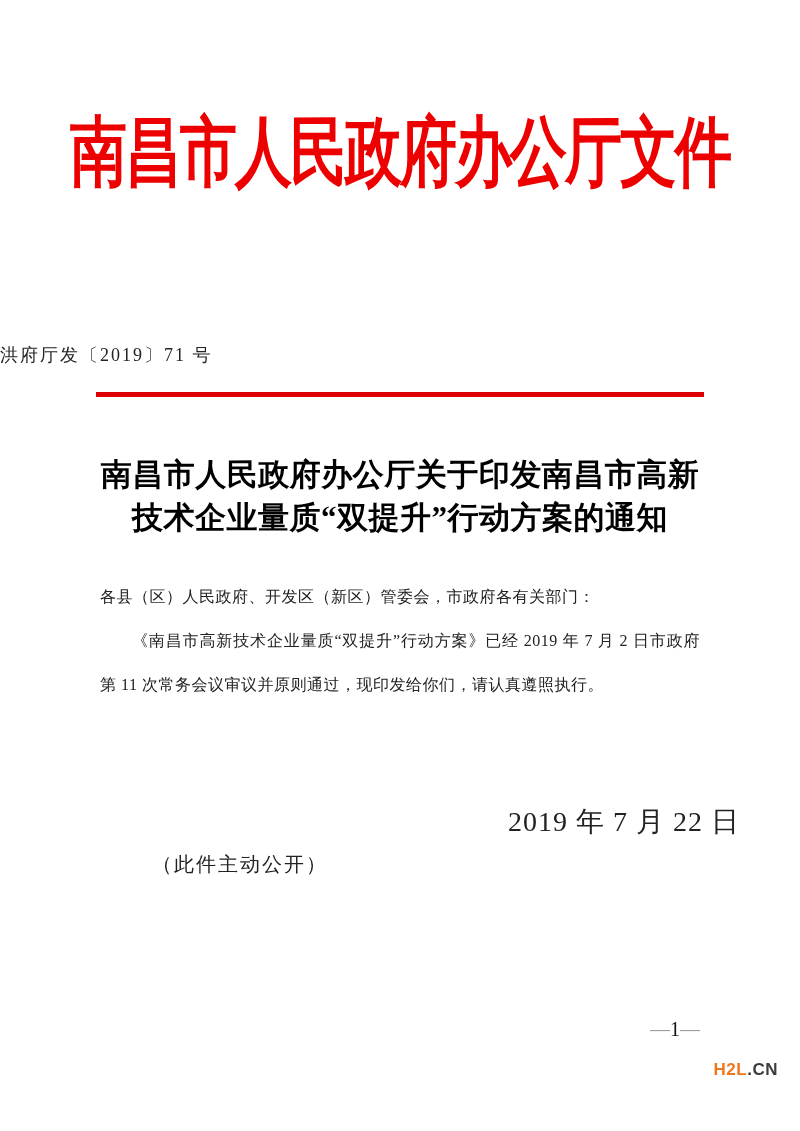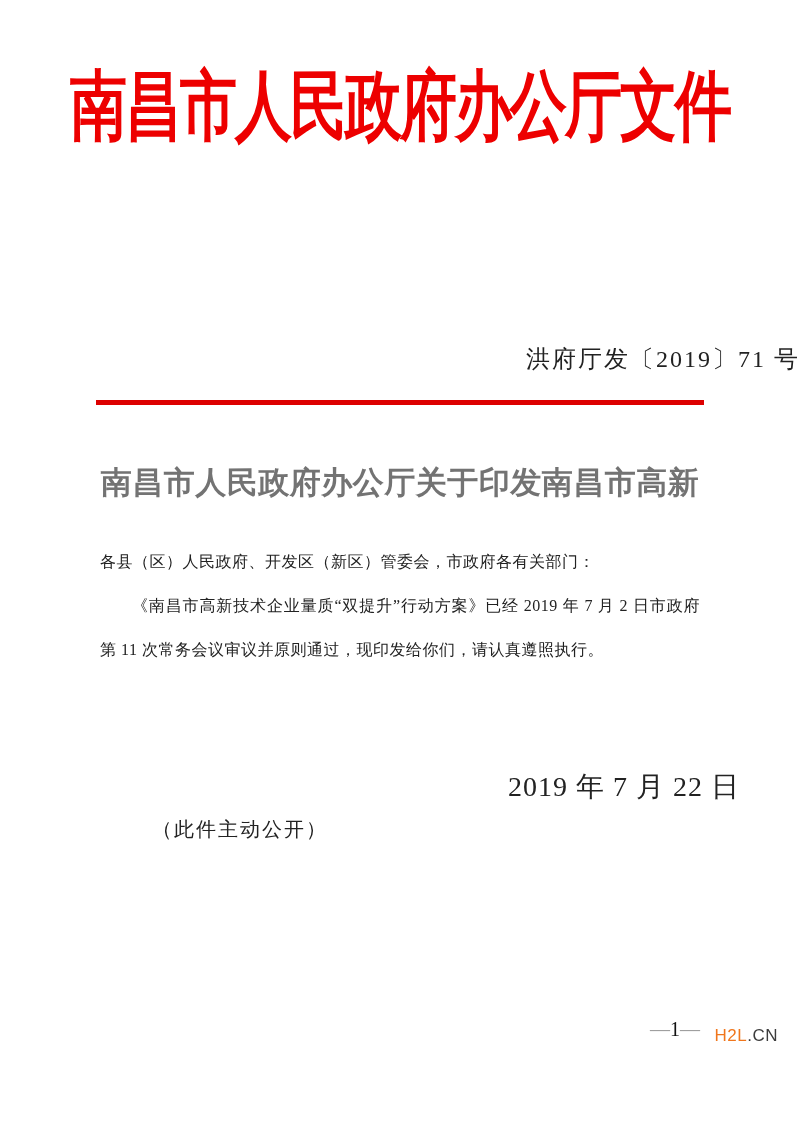--- a/index.html
+++ b/index.html
@@ -8,53 +8,53 @@
     position: relative;
     width: 800px;
     height: 1131px;
     margin: 0 auto;
     background: #ffffff;
     overflow: hidden;
     font-family: "Liberation Serif", "DejaVu Serif", serif;
     color: #1a1a1a;
   }
   .masthead {
-    padding-top: 70px;
+    padding-top: 116px;
     text-align: center;
     height: 265px;
   }
   .masthead-text {
     display: inline-block;
     font-size: 57px;
     font-weight: bold;
     color: #ed0000;
     white-space: nowrap;
     letter-spacing: -2px;
     transform: scaleY(1.34);
     transform-origin: 50% 55%;
   }
   .doc-number {
     margin-top: 78px;
-    text-align: right;
-    font-size: 24px;
+    text-align: left;
+    font-size: 18px;
     letter-spacing: 2px;
     color: #222222;
   }
   .red-rule {
     margin: 25px 96px 0 96px;
     height: 5px;
     background: #dd0000;
   }
   .doc-title {
     margin-top: 56px;
     text-align: center;
     font-weight: bold;
     font-size: 31px;
     line-height: 43px;
-    color: #737373;
+    color: #000000;
     letter-spacing: 0.5px;
   }
   .body-block {
     margin: 36px 100px 0 100px;
     width: 600px;
     font-size: 16px;
     line-height: 44px;
     text-align: justify;
     color: #222222;
     letter-spacing: 0.5px;
@@ -78,24 +78,24 @@
   .page-number {
     position: absolute;
     top: 1018px;
     right: 100px;
     font-size: 20px;
     color: #111111;
   }
   .page-number .dash { color: #999999; }
   .watermark {
     position: absolute;
-    top: 1026px;
+    top: 1060px;
     right: 22px;
     font-family: "Liberation Sans", "DejaVu Sans", sans-serif;
-    font-weight: normal;
+    font-weight: bold;
     font-size: 17px;
     letter-spacing: 0.5px;
   }
   .watermark .wm-1 { color: #f0761c; }
   .watermark .wm-2 { color: #3c3c3c; }
 </style>
 </head>
 <body>
 
 <div class="page">
@@ -103,20 +103,21 @@
   <div class="masthead">
     <span class="masthead-text">南昌市人民政府办公厅文件</span>
   </div>
 
   <div class="doc-number">洪府厅发〔2019〕71 号</div>
 
   <div class="red-rule"></div>
 
   <div class="doc-title">
     <div>南昌市人民政府办公厅关于印发南昌市高新</div>
+    <div>技术企业量质“双提升”行动方案的通知</div>
   </div>
 
   <div class="body-block">
     <div class="body-paragraph">各县（区）人民政府、开发区（新区）管委会，市政府各有关部门：</div>
     <div class="body-paragraph body-paragraph-indent">《南昌市高新技术企业量质“双提升”行动方案》已经 2019 年 7 月 2 日市政府第 11 次常务会议审议并原则通过，现印发给你们，请认真遵照执行。</div>
   </div>
 
   <div class="date-line">2019 年 7 月 22 日</div>
 
   <div class="publicity-note">（此件主动公开）</div>

